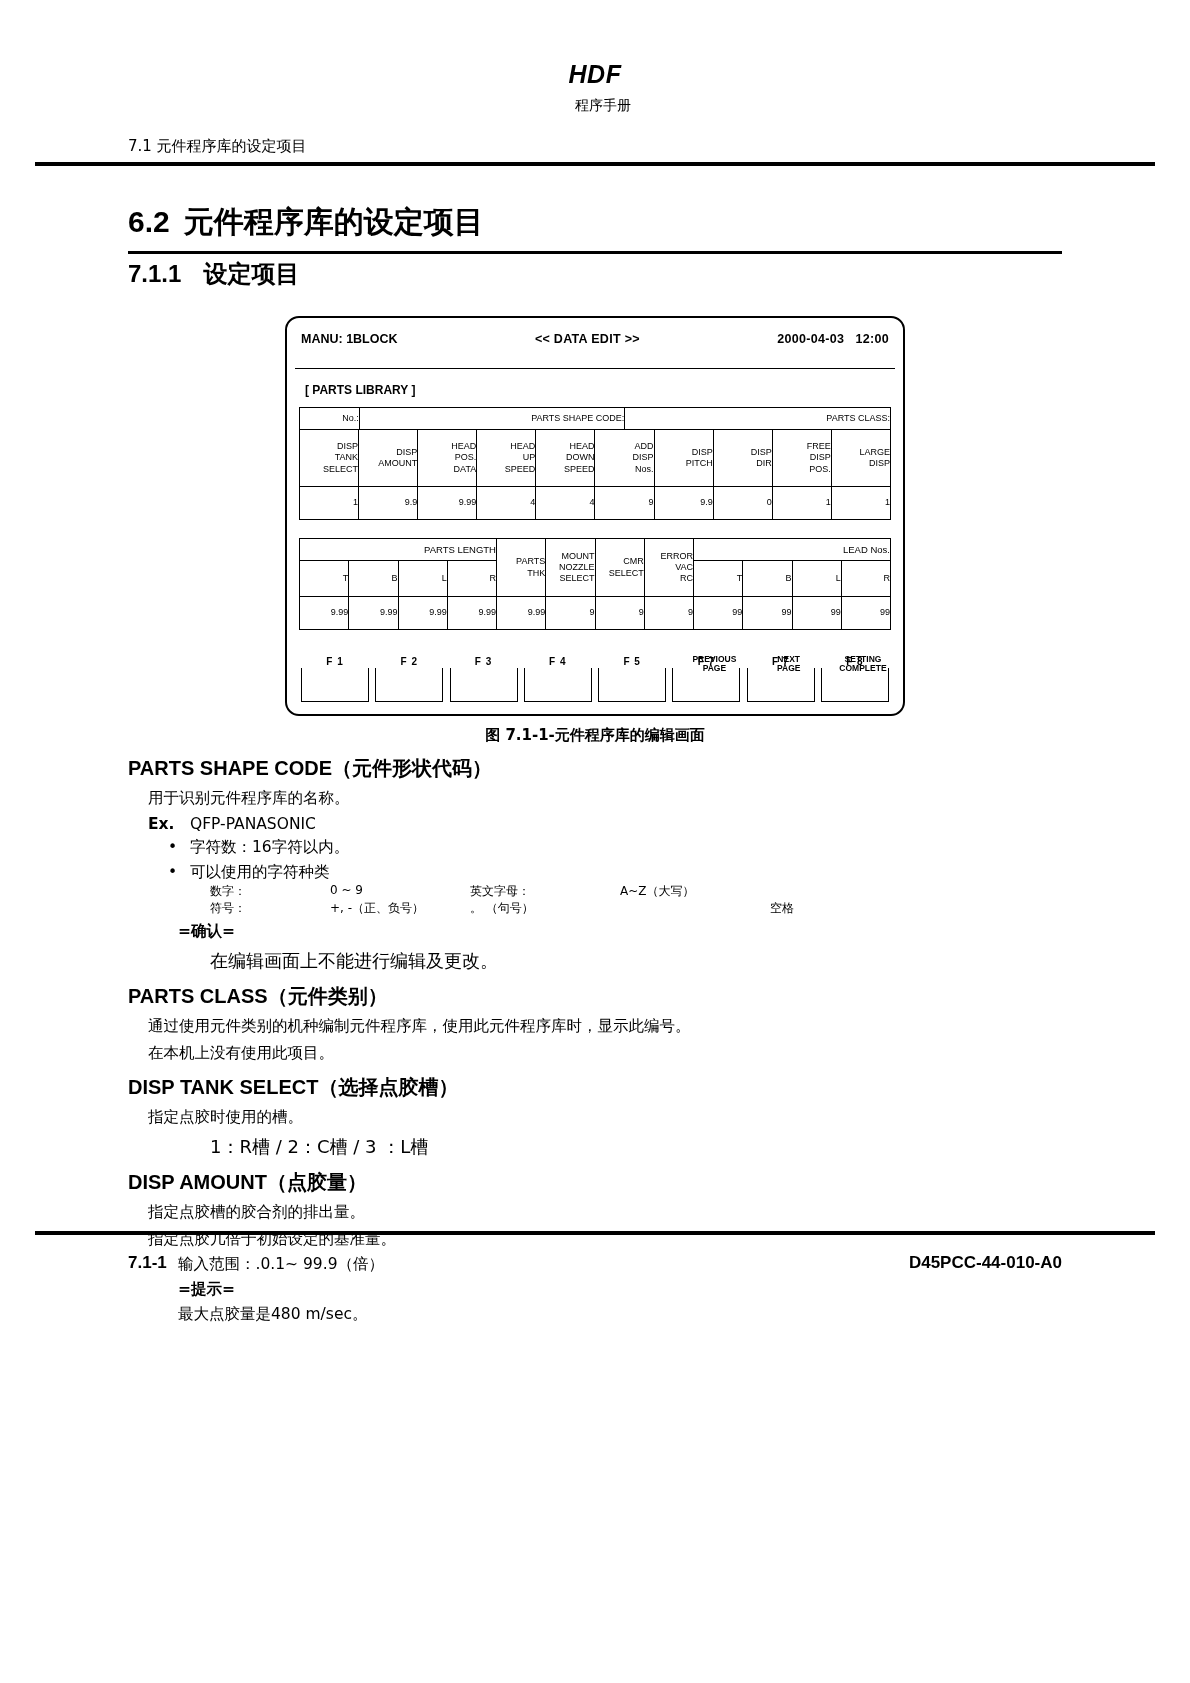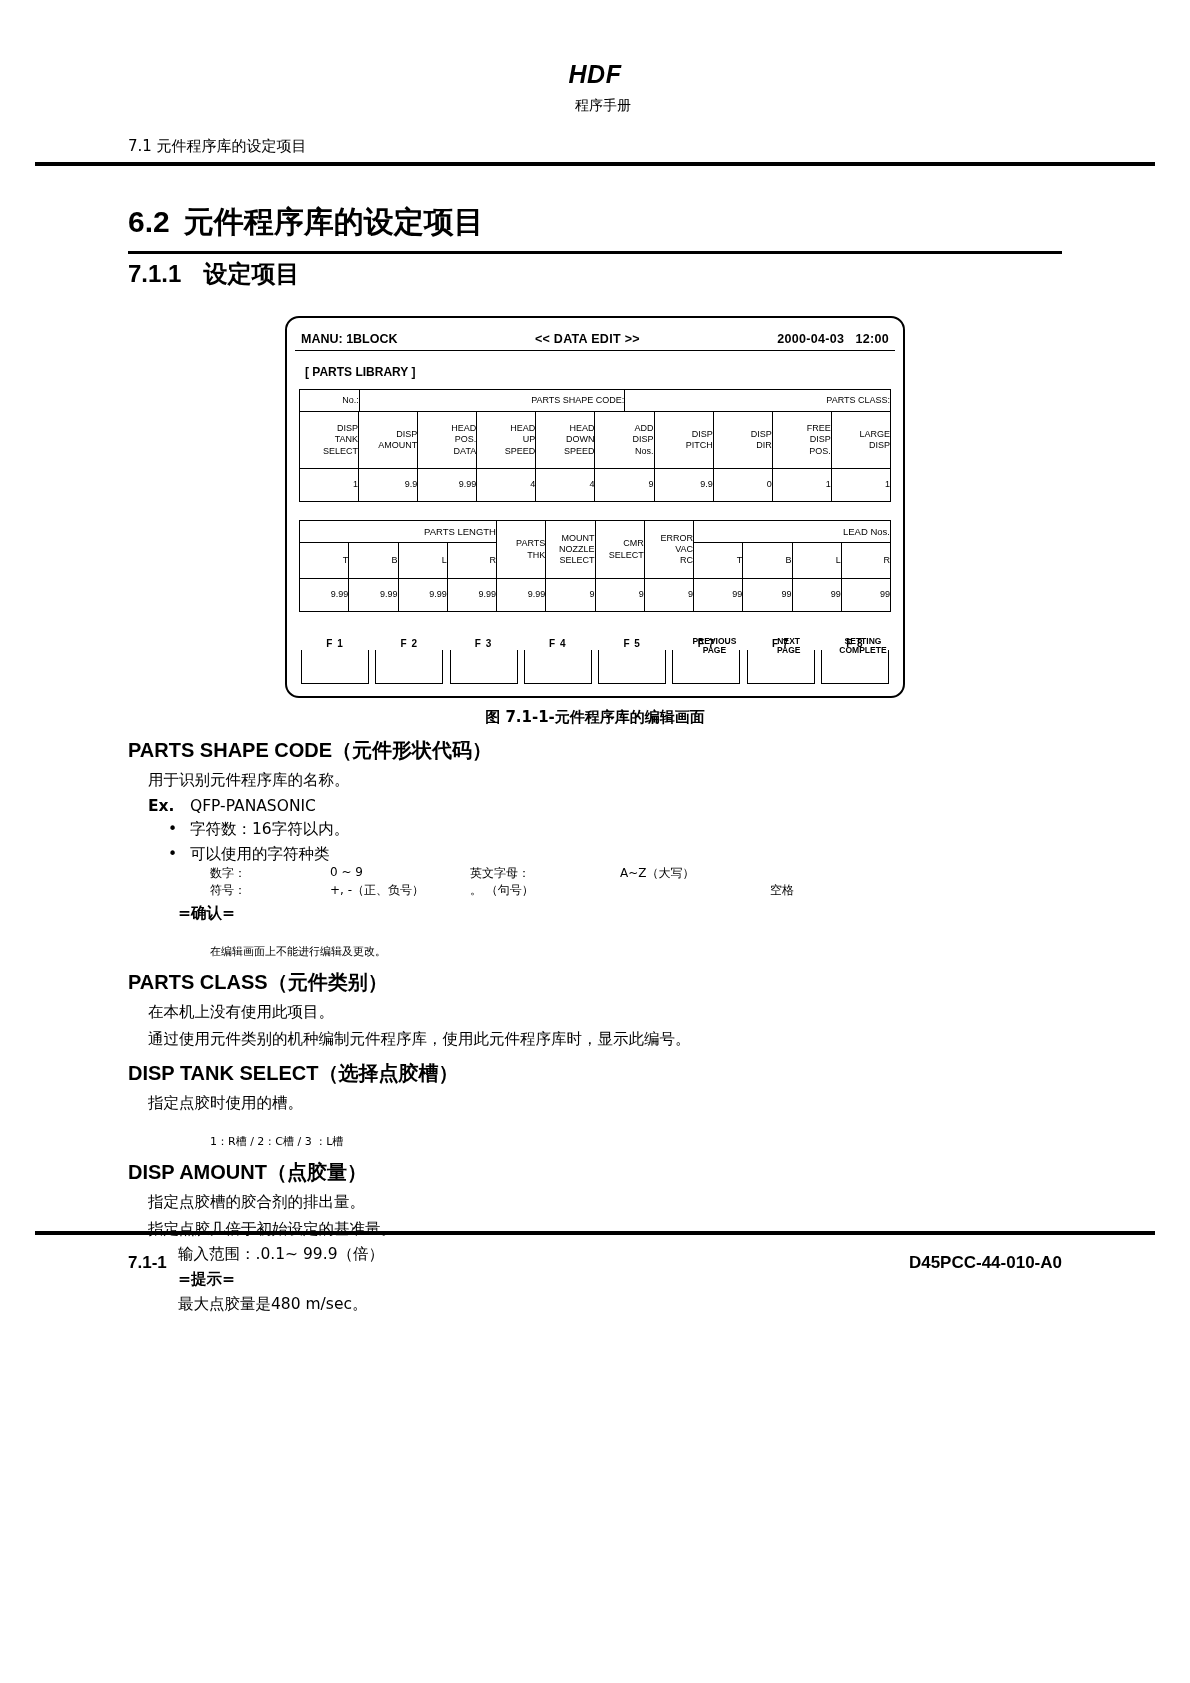--- a/index.html
+++ b/index.html
@@ -94,21 +94,21 @@
     box-sizing: border-box;
     background: #fff;
   }
   .screen-top {
     display: flex;
     justify-content: space-between;
     align-items: center;
     font-size: 12.5px;
     font-weight: bold;
     border-bottom: 1.5px solid #000;
-    padding: 4px 6px 4px 6px;
+    padding: 4px 6px 22px 6px;
     margin: 0 -4px;
   }
   .screen-top .mid { letter-spacing: 0.3px; }
   .screen-top .right { letter-spacing: 0.3px; }
   .screen-label {
     font-size: 12px;
     font-weight: bold;
     margin: 14px 0 10px 6px;
   }
 
@@ -179,21 +179,21 @@
   }
   .term {
     margin-left: 128px;
     font-size: 20px;
     font-weight: bold;
     margin-top: 10px;
   }
   .term .en { font-family: "Liberation Sans", sans-serif; }
   .p1 { margin-left: 148px; font-size: 15.5px; margin-top: 6px; }
   .p2 { margin-left: 178px; font-size: 15.5px; margin-top: 4px; }
-  .p3 { margin-left: 210px; font-size: 11px; margin-top: 20px; }
+  .p3 { margin-left: 210px; font-size: 18px; margin-top: 7px; }
   .bold { font-weight: bold; }
   .ex-row { margin-left: 148px; margin-top: 6px; font-size: 15.5px; }
   .ex-row .lead { font-weight: bold; display: inline-block; width: 42px; }
   .bullet { margin-left: 168px; font-size: 15.5px; margin-top: 4px; }
   .bullet .dot { display: inline-block; width: 22px; }
   .charcols {
     margin-left: 210px;
     font-size: 12px;
     display: flex;
   }
@@ -409,22 +409,22 @@
       <div class="c3">。 （句号）</div>
       <div class="c4"></div>
       <div class="c5">空格</div>
     </div>
     <div class="p2 bold">=确认=</div>
     <div class="p3">在编辑画面上不能进行编辑及更改。</div>
 
     <div class="term">
       <span class="en">PARTS CLASS</span><span>（元件类别）</span>
     </div>
+    <div class="p1">通过使用元件类别的机种编制元件程序库，使用此元件程序库时，显示此编号。</div>
     <div class="p1">在本机上没有使用此项目。</div>
-    <div class="p1">通过使用元件类别的机种编制元件程序库，使用此元件程序库时，显示此编号。</div>
 
     <div class="term">
       <span class="en">DISP TANK SELECT</span><span>（选择点胶槽）</span>
     </div>
     <div class="p1">指定点胶时使用的槽。</div>
     <div class="p3">1：R槽 / 2：C槽 / 3 ：L槽</div>
 
     <div class="term">
       <span class="en">DISP AMOUNT</span><span>（点胶量）</span>
     </div>

